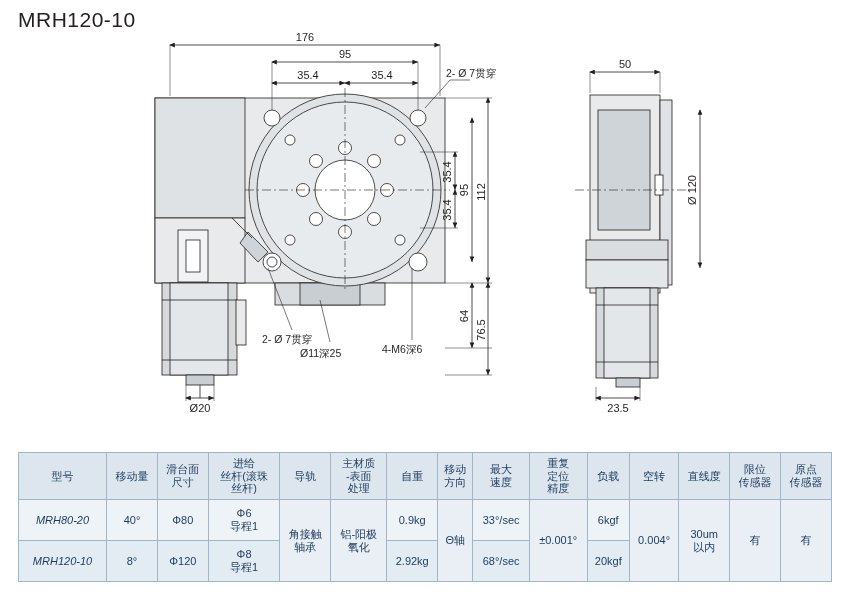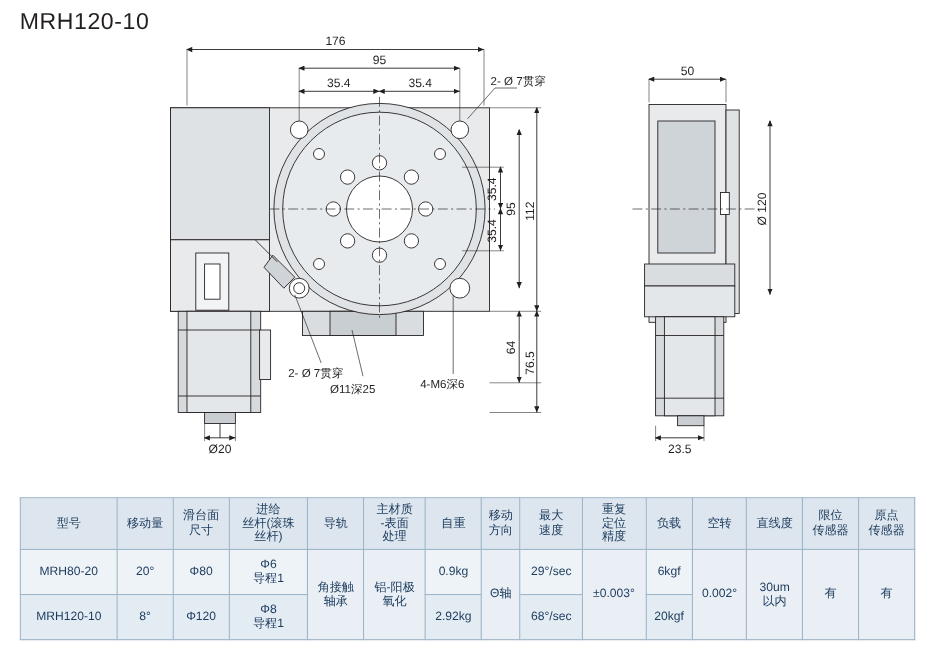--- a/index.html
+++ b/index.html
@@ -35,21 +35,21 @@
     font-weight:normal;
     height:42px;
     color:#1b3a5c;
   }
   .spec-table tbody td{
     background:#eef3f8;
     height:36px;
   }
   .spec-table tbody tr.alt td{background:#e3ebf3;}
   .spec-table td.merged{background:#e9eff5;}
-  .nowrapcell{white-space:nowrap;}
+  .nowrapcell{white-space:nowrap;font-style:italic;}
 </style>
 </head>
 <body>
 
 <div class="title">MRH120-10</div>
 
 <svg id="drawing" width="850" height="452" viewBox="0 0 850 452">
   <defs>
     <marker id="ar" markerWidth="8" markerHeight="8" refX="7" refY="3" orient="auto">
       <path d="M0,0 L7,3 L0,6 z" fill="#231f20"></path>
@@ -242,40 +242,40 @@
       </th>
       <th>
         <span>原点</span><br>
         <span>传感器</span>
       </th>
     </tr>
   </thead>
   <tbody>
     <tr>
       <td class="nowrapcell">MRH80-20</td>
-      <td>20°</td>
+      <td>40°</td>
       <td>Φ80</td>
       <td>
         <span>Φ6</span><br>
         <span>导程1</span>
       </td>
       <td class="merged" rowspan="2">
         <span>角接触</span><br>
         <span>轴承</span>
       </td>
       <td class="merged" rowspan="2">
         <span>铝-阳极</span><br>
         <span>氧化</span>
       </td>
       <td>0.9kg</td>
       <td class="merged" rowspan="2">Θ轴</td>
-      <td>29°/sec</td>
-      <td class="merged" rowspan="2">±0.003°</td>
+      <td>33°/sec</td>
+      <td class="merged" rowspan="2">±0.001°</td>
       <td>6kgf</td>
-      <td class="merged" rowspan="2">0.002°</td>
+      <td class="merged" rowspan="2">0.004°</td>
       <td class="merged" rowspan="2">
         <span>30um</span><br>
         <span>以内</span>
       </td>
       <td class="merged" rowspan="2">有</td>
       <td class="merged" rowspan="2">有</td>
     </tr>
     <tr class="alt">
       <td class="nowrapcell">MRH120-10</td>
       <td>8°</td>

